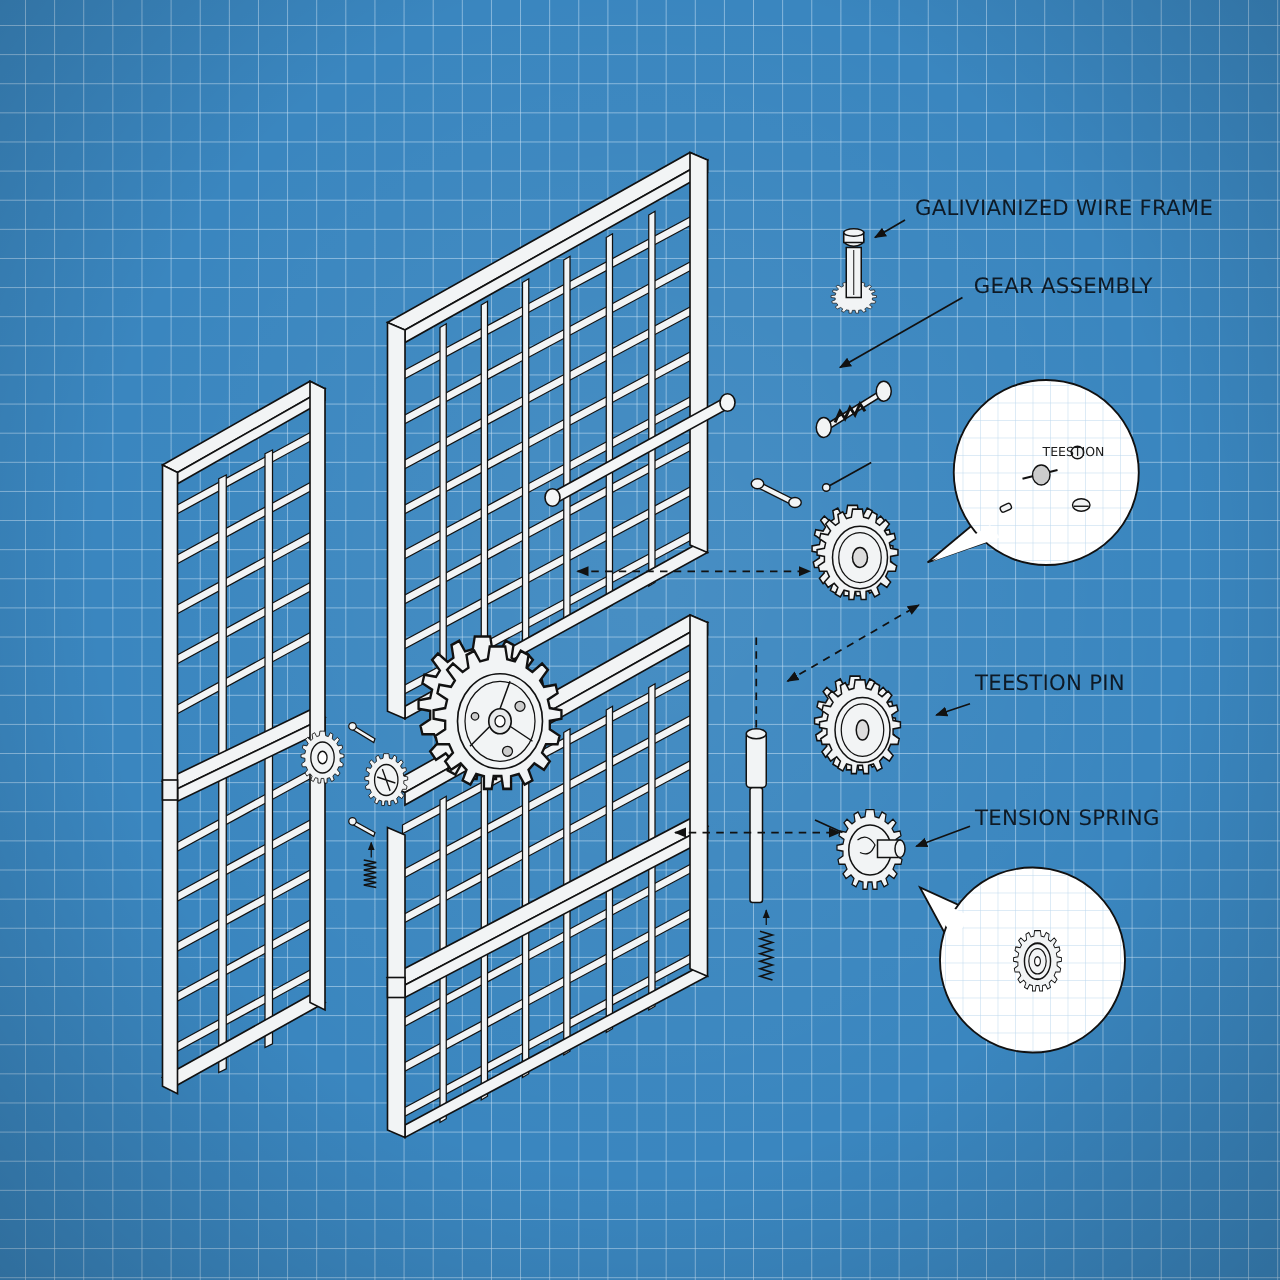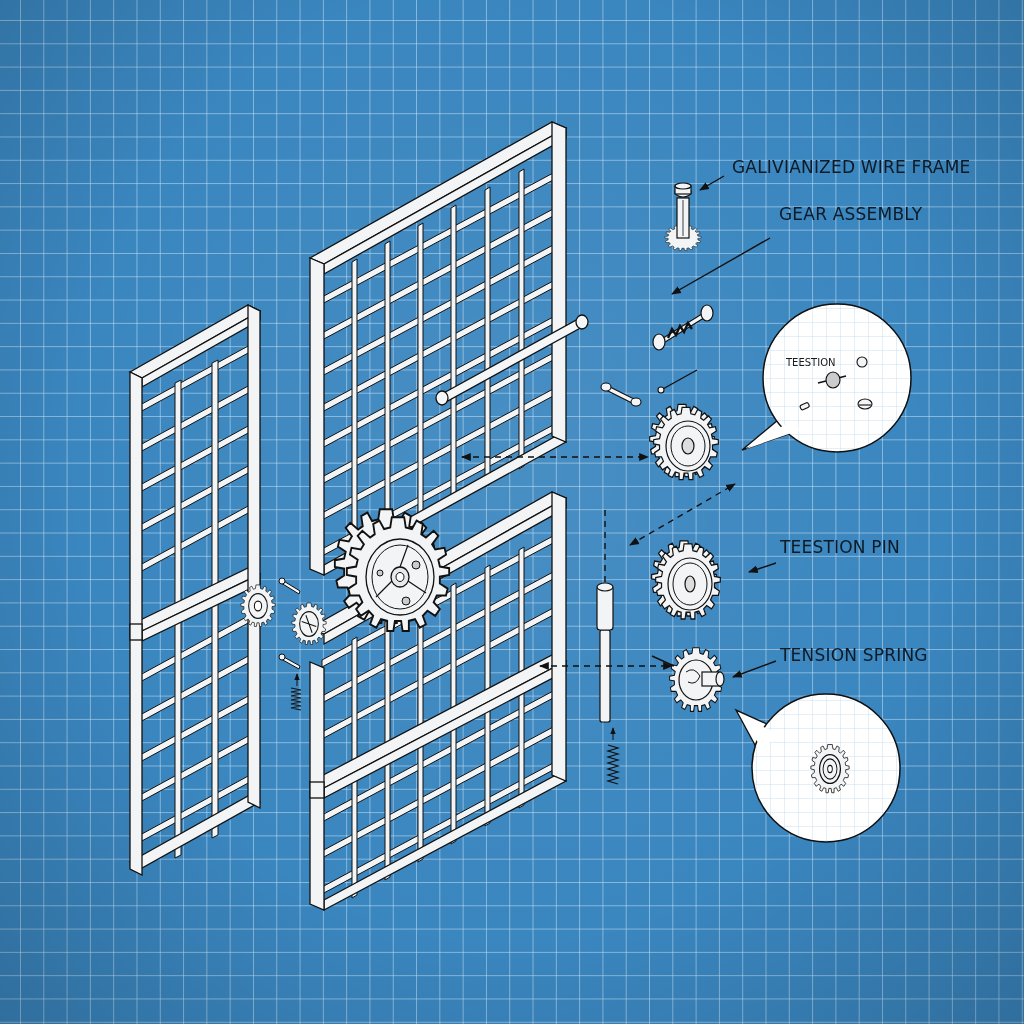--- a/index.html
+++ b/index.html
@@ -15,21 +15,21 @@
     font-family: "Liberation Sans", sans-serif;
     position: relative;
   }
   #stage { position: absolute; left: 0; top: 0; width: 906px; height: 1024px; }
   .label {
     position: absolute; color: #0e1a26; font-size: 17px; letter-spacing: 0.2px;
     white-space: nowrap; font-family: "DejaVu Sans", sans-serif;
   }
   .bubble-text {
     position: absolute; color: #1a1a1a; font-size: 10px;
-    font-family: "DejaVu Sans", sans-serif; white-space: nowrap;
+    font-family: "DejaVu Sans", sans-serif; white-space: nowrap; padding-left: 48px;
   }
 </style>
 </head>
 <body>
 
 <div id="stage">
 <svg width="1024" height="1024" viewBox="0 0 1024 1024" xmlns="http://www.w3.org/2000/svg">
   <defs>
     <marker id="ah" viewBox="0 0 10 10" refX="9" refY="5" markerWidth="7" markerHeight="7" orient="auto-start-reverse">
       <path d="M0,1 L10,5 L0,9 Z" fill="#111"></path>
@@ -291,19 +291,19 @@
       <use href="#gear24"></use>
       <ellipse cx="0" cy="0" rx="18" ry="20" fill="none" stroke="#111" stroke-width="2"></ellipse>
       <ellipse cx="0" cy="0" rx="12" ry="14" fill="none" stroke="#111" stroke-width="1.6"></ellipse>
       <ellipse cx="0" cy="0" rx="4" ry="5" fill="#fff" stroke="#111" stroke-width="1.6"></ellipse>
     </g>
   </g>
 </svg>
 
 
 <div class="label" style="left:732px; top:157px;">GALIVIANIZED WIRE FRAME</div>
-<div class="label" style="left:779px; top:204px;">GEAR ASSEMBLY</div>
+<div class="label" style="left:779px; top:219px;">GEAR ASSEMBLY</div>
 <div class="label" style="left:780px; top:537px;">TEESTION PIN</div>
 <div class="label" style="left:780px; top:645px;text-align:center;">TENSION SPRING</div>
 
 <div class="bubble-text" style="left:786px; top:357px;">TEESTION</div>
 <div class="bubble-text" style="left:800px; top:700px;"></div>
 </div>
 
 </body></html>

